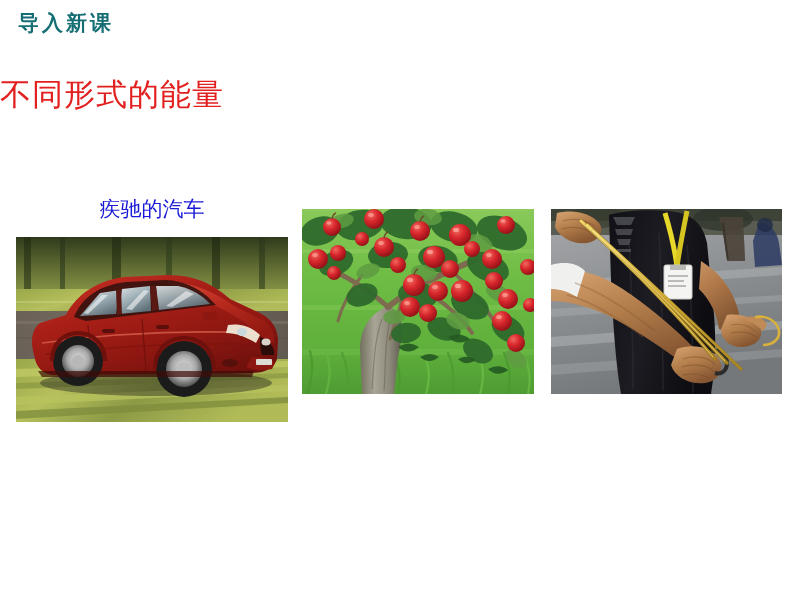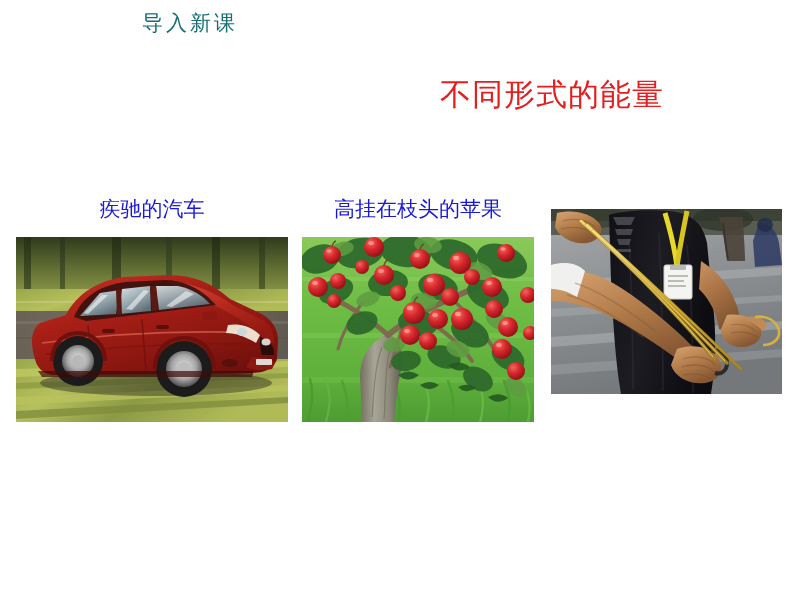--- a/index.html
+++ b/index.html
@@ -20,36 +20,34 @@
   #slide-header {
     position: absolute;
     left: 18px;
     top: 9px;
     width: 220px;
     height: 34px;
   }
   #section-label {
     font-family: "Liberation Serif", "DejaVu Serif", serif;
     font-size: 21px;
-    font-weight: normal;
+    font-weight: bold;
     color: #166e75;
     letter-spacing: 3px;
     line-height: 28px;
     white-space: nowrap;
-    text-align: right;
   }
 
   
   #slide-title {
     position: absolute;
     left: 0;
     top: 74px;
     width: 636px;
-    text-align: right;
-    padding-left: 28px;
+    text-align: left;
   }
   #slide-title .title-text {
     font-family: "Liberation Sans", "DejaVu Sans", sans-serif;
     font-size: 31px;
     font-weight: normal;
     color: #e2201f;
     letter-spacing: 1px;
     white-space: nowrap;
   }
 
@@ -237,21 +235,20 @@
 
         <path d="M36 124 C36 106 48 96 62 96 C77 96 89 107 89 124" stroke="#6e100c" stroke-width="4" fill="none"></path>
         <path d="M139 132 C139 112 152 101 168 101 C185 101 198 113 198 132" stroke="#6e100c" stroke-width="4" fill="none"></path>
 
         <path d="M22 134 L238 134 L236 140 L26 140 Z" fill="#3d0a07" opacity="0.7"></path>
       </svg>
     </div>
   </div>
 
   <div class="figure" id="figure-apple">
-    <div class="figure-caption">高挂在枝头的苹果</div>
     <div class="figure-photo">
       <svg class="photo-svg" width="232" height="185" viewBox="0 0 232 185" xmlns="http://www.w3.org/2000/svg" role="img">
         <defs>
           <linearGradient id="grassBG" x1="0" y1="0" x2="0" y2="1">
             <stop offset="0" stop-color="#8ac95a"></stop>
             <stop offset="0.35" stop-color="#6fbd45"></stop>
             <stop offset="0.75" stop-color="#5fb03c"></stop>
             <stop offset="1" stop-color="#4e9c33"></stop>
           </linearGradient>
           <radialGradient id="appleGrad" cx="0.35" cy="0.3" r="0.75">

